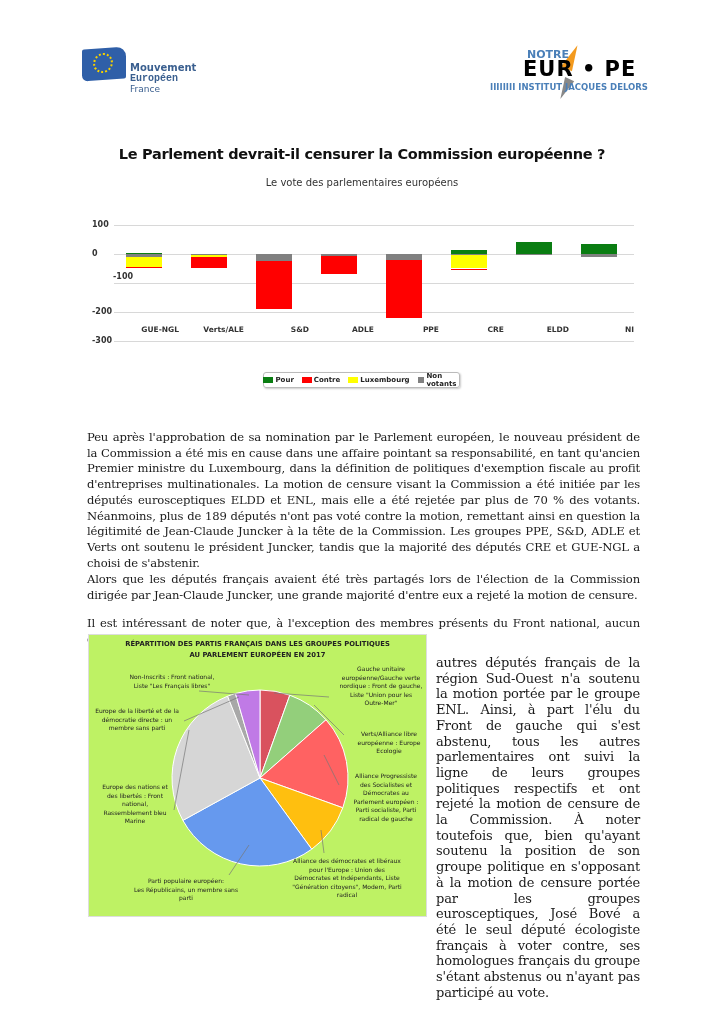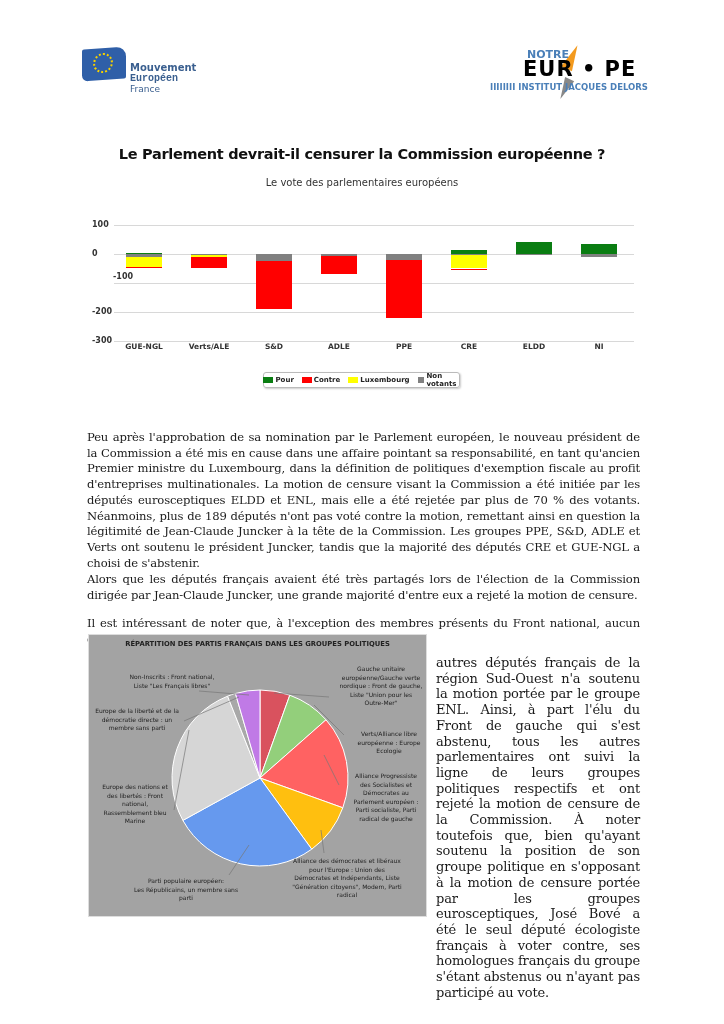--- a/index.html
+++ b/index.html
@@ -34,40 +34,40 @@
   #main-title { left: 0; width: 724px; top: 146px; text-align: center; font-family: "DejaVu Sans", sans-serif;
                 font-weight: bold; font-size: 14.5px; color: #111; letter-spacing: -0.3px; }
   #sub-title { left: 0; width: 724px; top: 177px; text-align: center; font-family: "DejaVu Sans", sans-serif;
                font-size: 10px; color: #333; }
 
   
   #bar-chart { left: 80px; top: 215px; width: 560px; height: 140px; }
   .ytick { position: absolute; left: 12px; font-family: "DejaVu Sans", sans-serif; font-size: 8px; font-weight: bold; color: #333; }
   .gridline { position: absolute; left: 34px; width: 520px; height: 1px; background: #d8d8d8; }
   .seg { position: absolute; left: 0; width: 36px; }
-  .xlabel { position: absolute; top: 127px; width: 70px; text-align: center; font-family: "DejaVu Sans", sans-serif;
+  .xlabel { position: absolute; top: 110px; width: 70px; text-align: right; font-family: "DejaVu Sans", sans-serif;
             font-size: 7.5px; font-weight: bold; color: #333; }
 
   #legend { left: 263px; top: 372px; width: 195px; height: 14px; border: 1px solid #bbb; border-radius: 3px;
             font-family: "DejaVu Sans", sans-serif; font-size: 7px; font-weight: bold; color: #222;
             display: flex; align-items: center; justify-content: center; gap: 8px; box-shadow: 1px 1px 2px #ccc; }
   .lg-item { display: flex; align-items: center; gap: 2px; }
   .lg-sw { width: 10px; height: 6px; display: inline-block; }
 
   
   .para { position: absolute; left: 87px; width: 553px; font-size: 11.6px; line-height: 15.7px; text-align: justify;
           color: #1a1a1a; letter-spacing: -0.15px; }
   #para-1 { top: 430px; }
   #para-2 { top: 572px; }
   #para-3-intro { top: 616px; }
   #para-3-col { position: absolute; left: 436px; top: 655px; width: 204px; font-size: 13px; line-height: 15.7px;
                 text-align: justify; letter-spacing: -0.15px; }
 
   
-  #pie-figure { left: 88px; top: 634px; width: 339px; height: 283px; border: 1px solid #ddd; box-sizing: border-box; background: #a3a3a3; }
+  #pie-figure { left: 88px; top: 634px; width: 339px; height: 283px; border: 1px solid #ddd; box-sizing: border-box; background: #bef264; }
   .pie-title { position: absolute; left: 0; width: 100%; text-align: center; font-family: "DejaVu Sans", sans-serif;
                font-weight: bold; font-size: 6.8px; color: #222; line-height: 11px; }
   .pie-lbl { position: absolute; font-family: "DejaVu Sans", sans-serif; font-size: 6px; color: #222; text-align: center; line-height: 8.5px; }
 </style>
 </head>
 <body>
 
 <div id="logo-me" class="abs">
   <div class="flag">
       <div class="flag-stars"></div>
@@ -152,20 +152,21 @@
       <span>Non votants</span>
     </span>
 </div>
 
 <div id="para-1" class="para">Peu après l'approbation de sa nomination par le Parlement européen, le nouveau président de la Commission a été mis en cause dans une affaire pointant sa responsabilité, en tant qu'ancien Premier ministre du Luxembourg, dans la définition de politiques d'exemption fiscale au profit d'entreprises multinationales. La motion de censure visant la Commission a été initiée par les députés eurosceptiques ELDD et ENL, mais elle a été rejetée par plus de 70 % des votants. Néanmoins, plus de 189 députés n'ont pas voté contre la motion, remettant ainsi en question la légitimité de Jean-Claude Juncker à la tête de la Commission. Les groupes PPE, S&amp;D, ADLE et Verts ont soutenu le président Juncker, tandis que la majorité des députés CRE et GUE-NGL a choisi de s'abstenir.</div>
 <div id="para-2" class="para">Alors que les députés français avaient été très partagés lors de l'élection de la Commission dirigée par Jean-Claude Juncker, une grande majorité d'entre eux a rejeté la motion de censure.</div>
 <div id="para-3-intro" class="para">Il est intéressant de noter que, à l'exception des membres présents du Front national, aucun des</div>
 
 <div id="pie-figure" class="abs">
   <div class="pie-title" style="top:4px">RÉPARTITION DES PARTIS FRANÇAIS DANS LES GROUPES POLITIQUES</div>
+  <div class="pie-title" style="top:15px">AU PARLEMENT EUROPÉEN EN 2017</div>
   <svg id="pie-svg" width="339" height="283" style="position:absolute;left:0;top:0">
       <path d="M171,143 L171,55 A88,88 0 0 1 200.80893698158565,60.20249233202816 Z" fill="#d9525e" stroke="#fff" stroke-width="1"></path>
       <path d="M171,143 L200.80893698158565,60.20249233202816 A88,88 0 0 1 237.00977412748045,84.80455585151864 Z" fill="#93cf7b" stroke="#fff" stroke-width="1"></path>
       <path d="M171,143 L237.00977412748045,84.80455585151864 A88,88 0 0 1 253.79750766797184,172.80893698158567 Z" fill="#ff6262" stroke="#fff" stroke-width="1"></path>
       <path d="M171,143 L253.79750766797184,172.80893698158567 A88,88 0 0 1 222.72510220173763,214.19349550499538 Z" fill="#ffbf0f" stroke="#fff" stroke-width="1"></path>
       <path d="M171,143 L222.72510220173763,214.19349550499538 A88,88 0 0 1 93.88501215614001,185.39432332095095 Z" fill="#6699ee" stroke="#fff" stroke-width="1"></path>
       <path d="M171,143 L93.88501215614001,185.39432332095095 A88,88 0 0 1 138.60503936374835,61.17966924183388 Z" fill="#d6d6d6" stroke="#fff" stroke-width="1"></path>
       <path d="M171,143 L138.60503936374835,61.17966924183388 A88,88 0 0 1 146.44878266854786,58.494155660429 Z" fill="#a8a8a8" stroke="#fff" stroke-width="1"></path>
       <path d="M171,143 L146.44878266854786,58.494155660429 A88,88 0 0 1 171.00000000000006,55 Z" fill="#c07ae6" stroke="#fff" stroke-width="1"></path>
       <line x1="110" y1="56" x2="160" y2="60" stroke="#777" stroke-width="0.7"></line>

